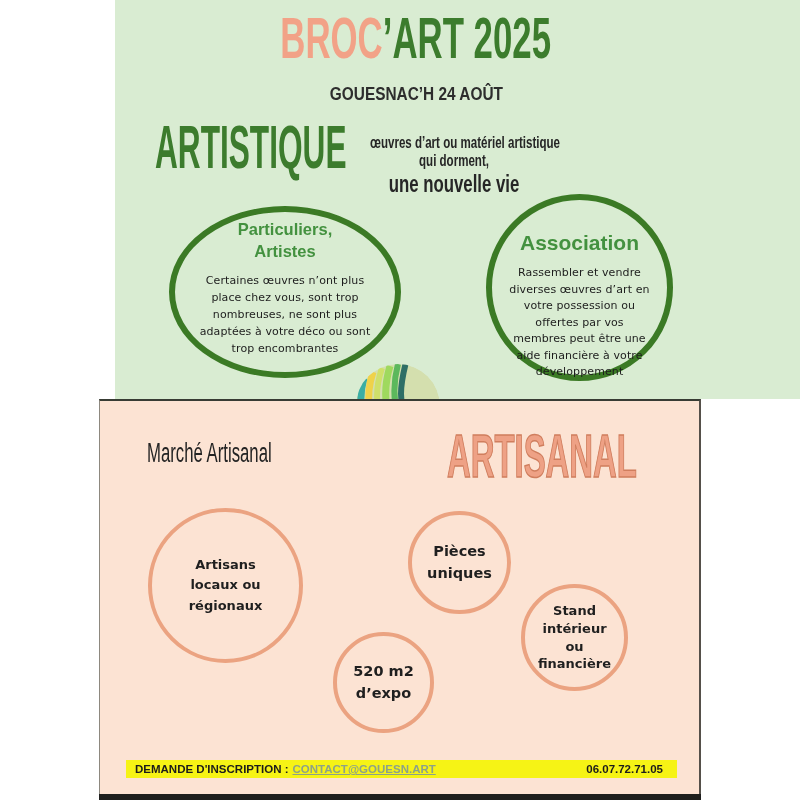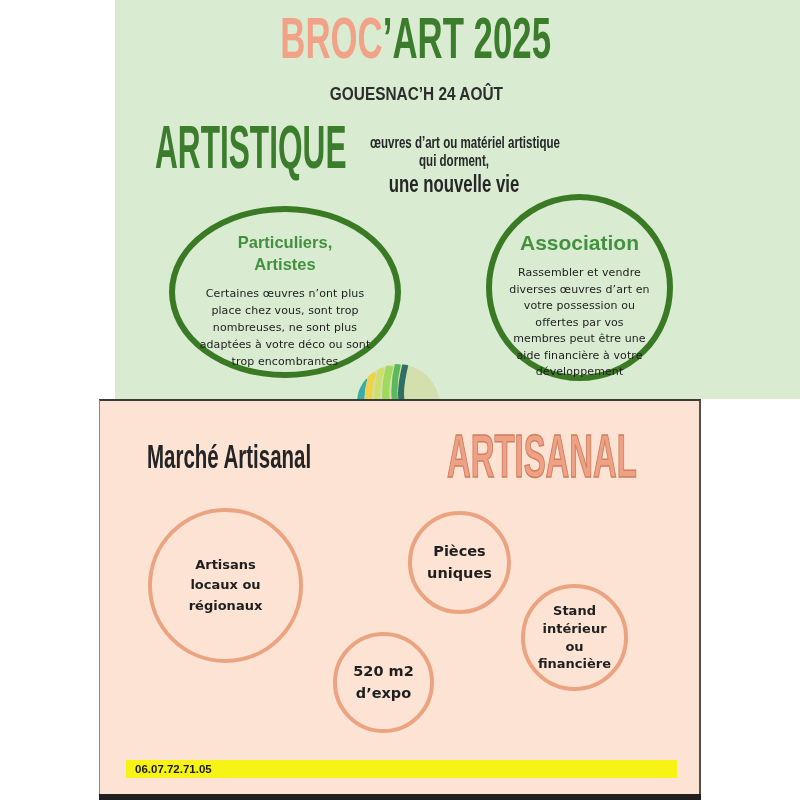--- a/index.html
+++ b/index.html
@@ -31,30 +31,30 @@
   .tagline{position:absolute;left:219px;top:133px;width:240px;text-align:center;color:#262626;
            transform:scaleX(0.70);transform-origin:center top;font-weight:bold;}
   .tagline .l1,.tagline .l2{font-size:16.5px;line-height:1.12;white-space:nowrap;}
   .tagline .l3{font-size:24px;line-height:1.05;margin-top:1px;white-space:nowrap;}
 
   .circle-green{position:absolute;border:6px solid #3b7a25;border-radius:50%;
                 box-sizing:border-box;text-align:center;}
   .c-particuliers{left:54px;top:206px;width:232px;height:172px;}
   .c-association{left:371px;top:194px;width:187px;height:187px;}
   .cg-title{font-weight:bold;color:#43913f;font-size:16.5px;line-height:1.35;}
-  .c-particuliers .cg-title{margin-top:19px;}
+  .c-particuliers .cg-title{margin-top:6px;}
   .c-association .cg-title{margin-top:29px;font-size:21px;}
   .cg-body{font-family:"DejaVu Sans",sans-serif;font-size:11px;font-weight:400;color:#1d1d1d;
            letter-spacing:0.1px;}
   .c-particuliers .cg-body{margin-top:9px;padding:0 24px;line-height:1.55;}
   .c-association .cg-body{margin-top:8px;padding:0 17px;line-height:1.5;}
 
   .logo{position:absolute;left:257px;top:364px;width:84px;height:84px;}
 
-  .marche-heading{position:absolute;left:47px;top:38px;font-weight:700;font-size:33px;
+  .marche-heading{position:absolute;left:47px;top:38px;font-weight:400;font-size:27px;
                   color:#242424;white-space:nowrap;line-height:1.1;}
   .marche-heading .inner{transform:scaleX(0.62);}
 
   .artisanal-heading{position:absolute;left:347px;top:24px;font-weight:bold;font-size:62px;
                      color:#eea185;-webkit-text-stroke:1.5px #d07e5e;white-space:nowrap;line-height:1;}
   .artisanal-heading .inner{transform:scaleX(0.53);}
 
   .circle-salmon{position:absolute;border:4px solid #eba381;border-radius:50%;
                  box-sizing:border-box;display:flex;flex-direction:column;
                  align-items:center;justify-content:center;text-align:center;
@@ -160,19 +160,23 @@
         <div>ou</div>
         <div>financière</div>
       </div>
 
       <div class="circle-salmon c-expo">
         <div>520 m2</div>
         <div>d’expo</div>
       </div>
 
       <div class="footer-bar">
+        <span class="footer-left">
+          <span>DEMANDE D'INSCRIPTION :</span>
+          <a class="email-link">CONTACT@GOUESN.ART</a>
+        </span>
         <span>06.07.72.71.05</span>
       </div>
     </div>
 
     <div class="bottom-edge"></div>
   </div>
 </div>
 
 </body></html>

